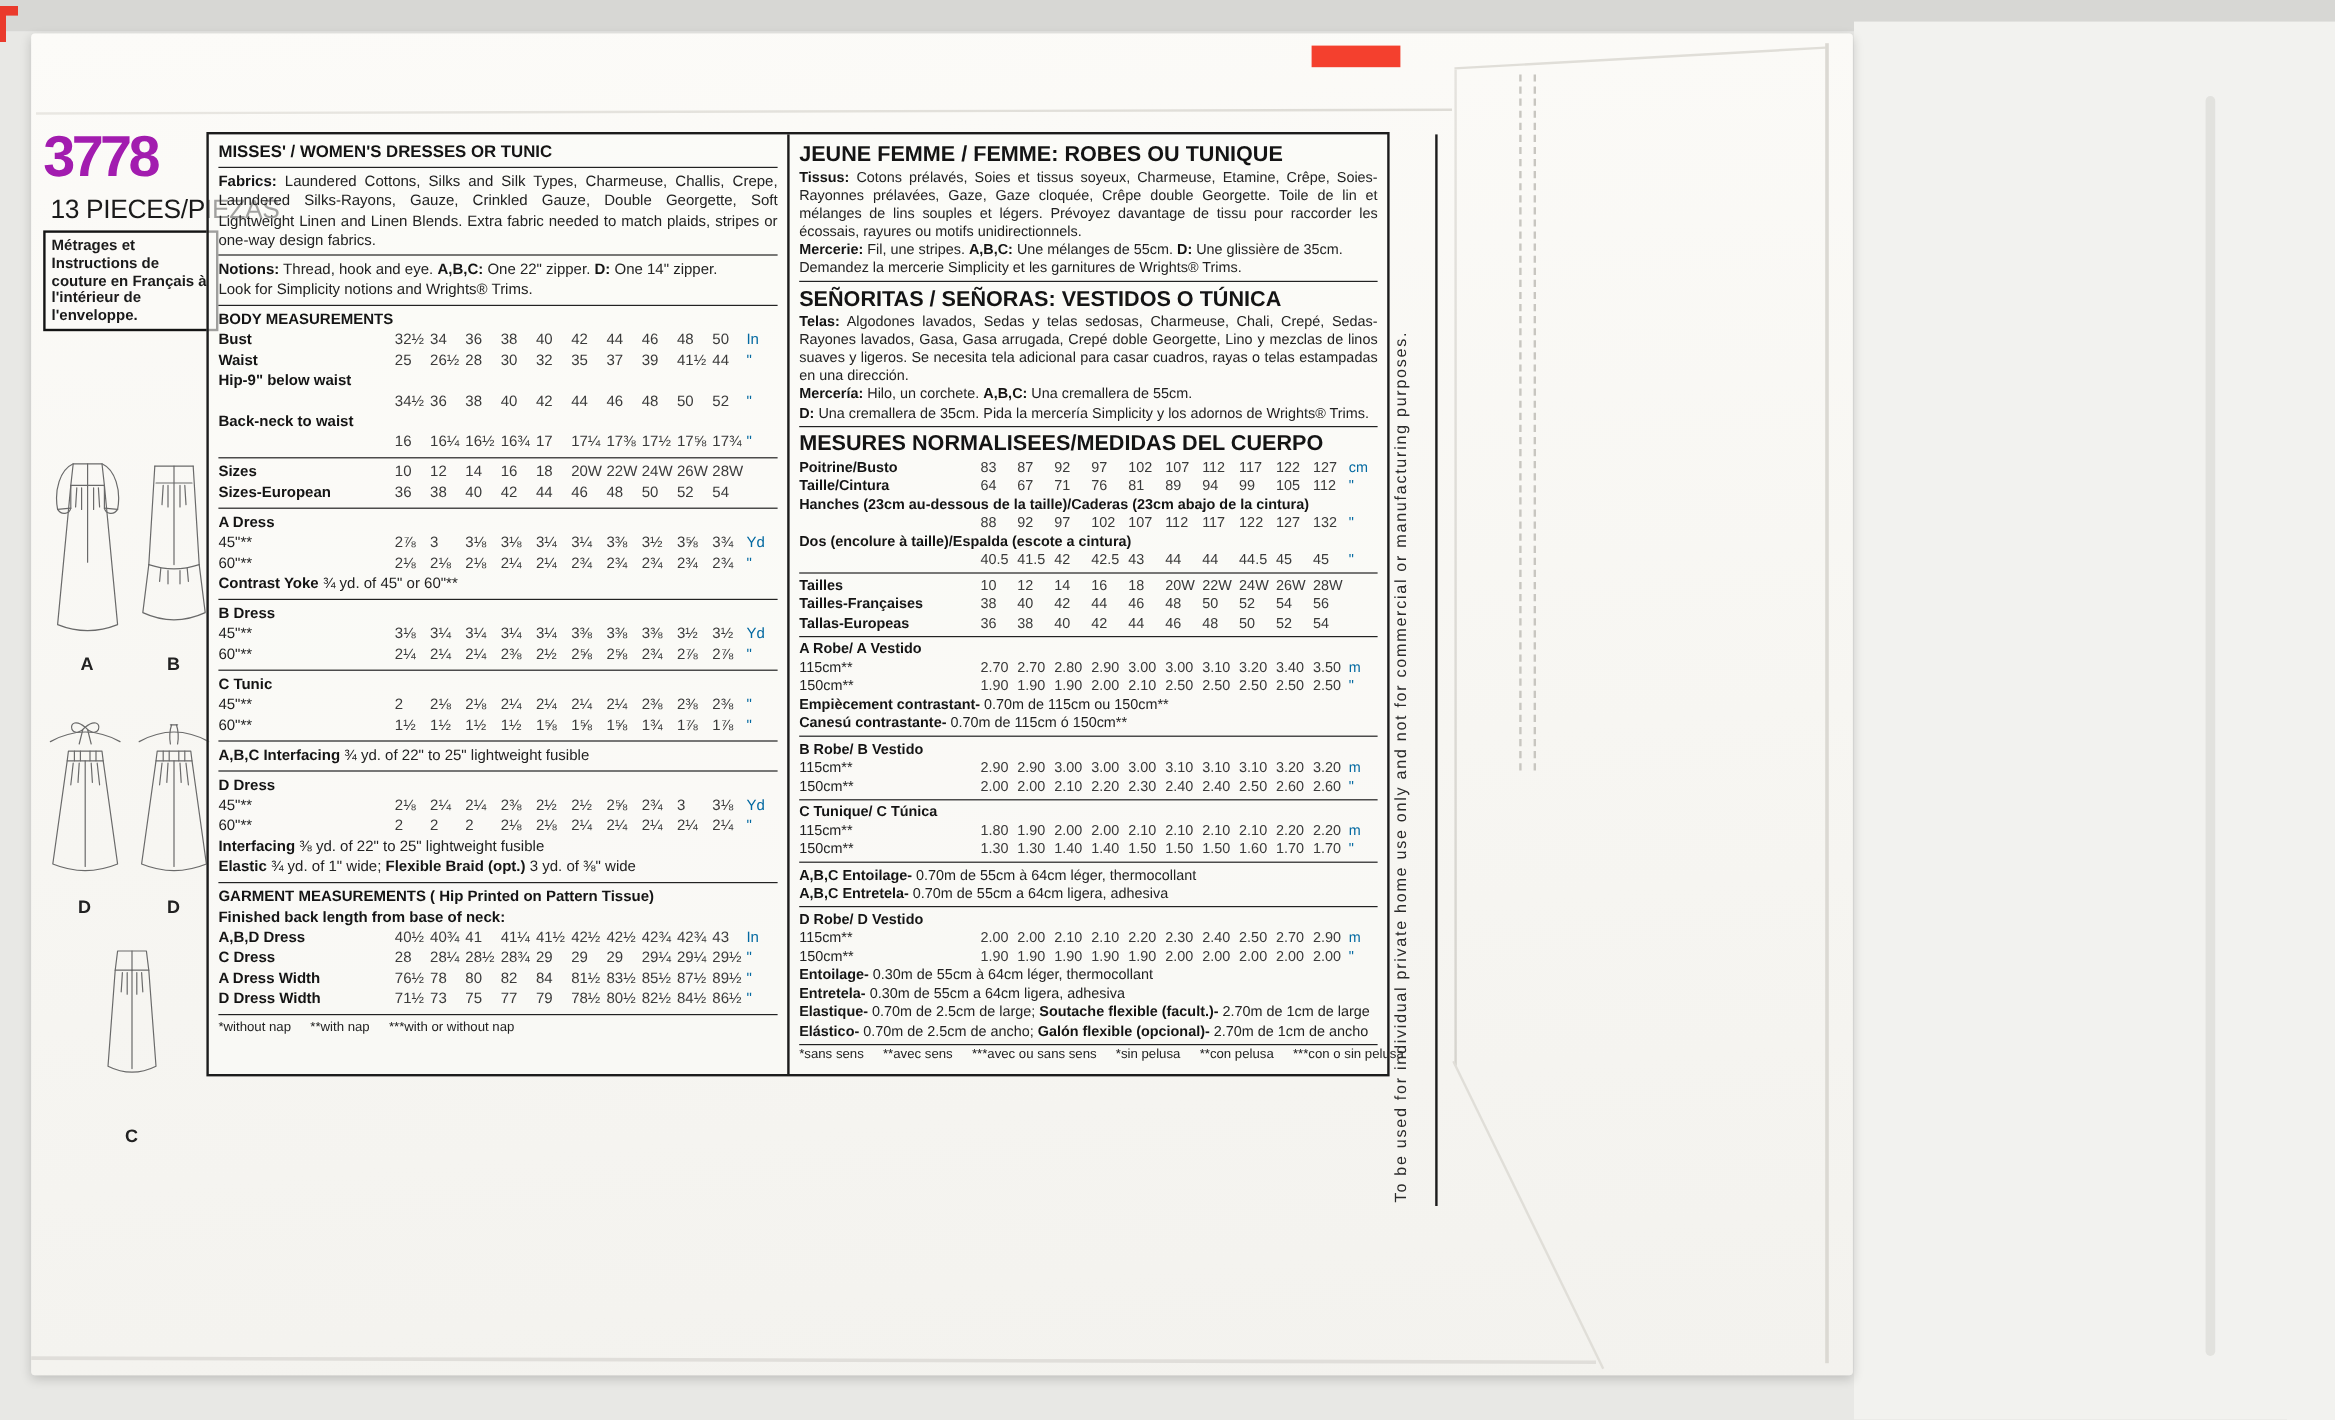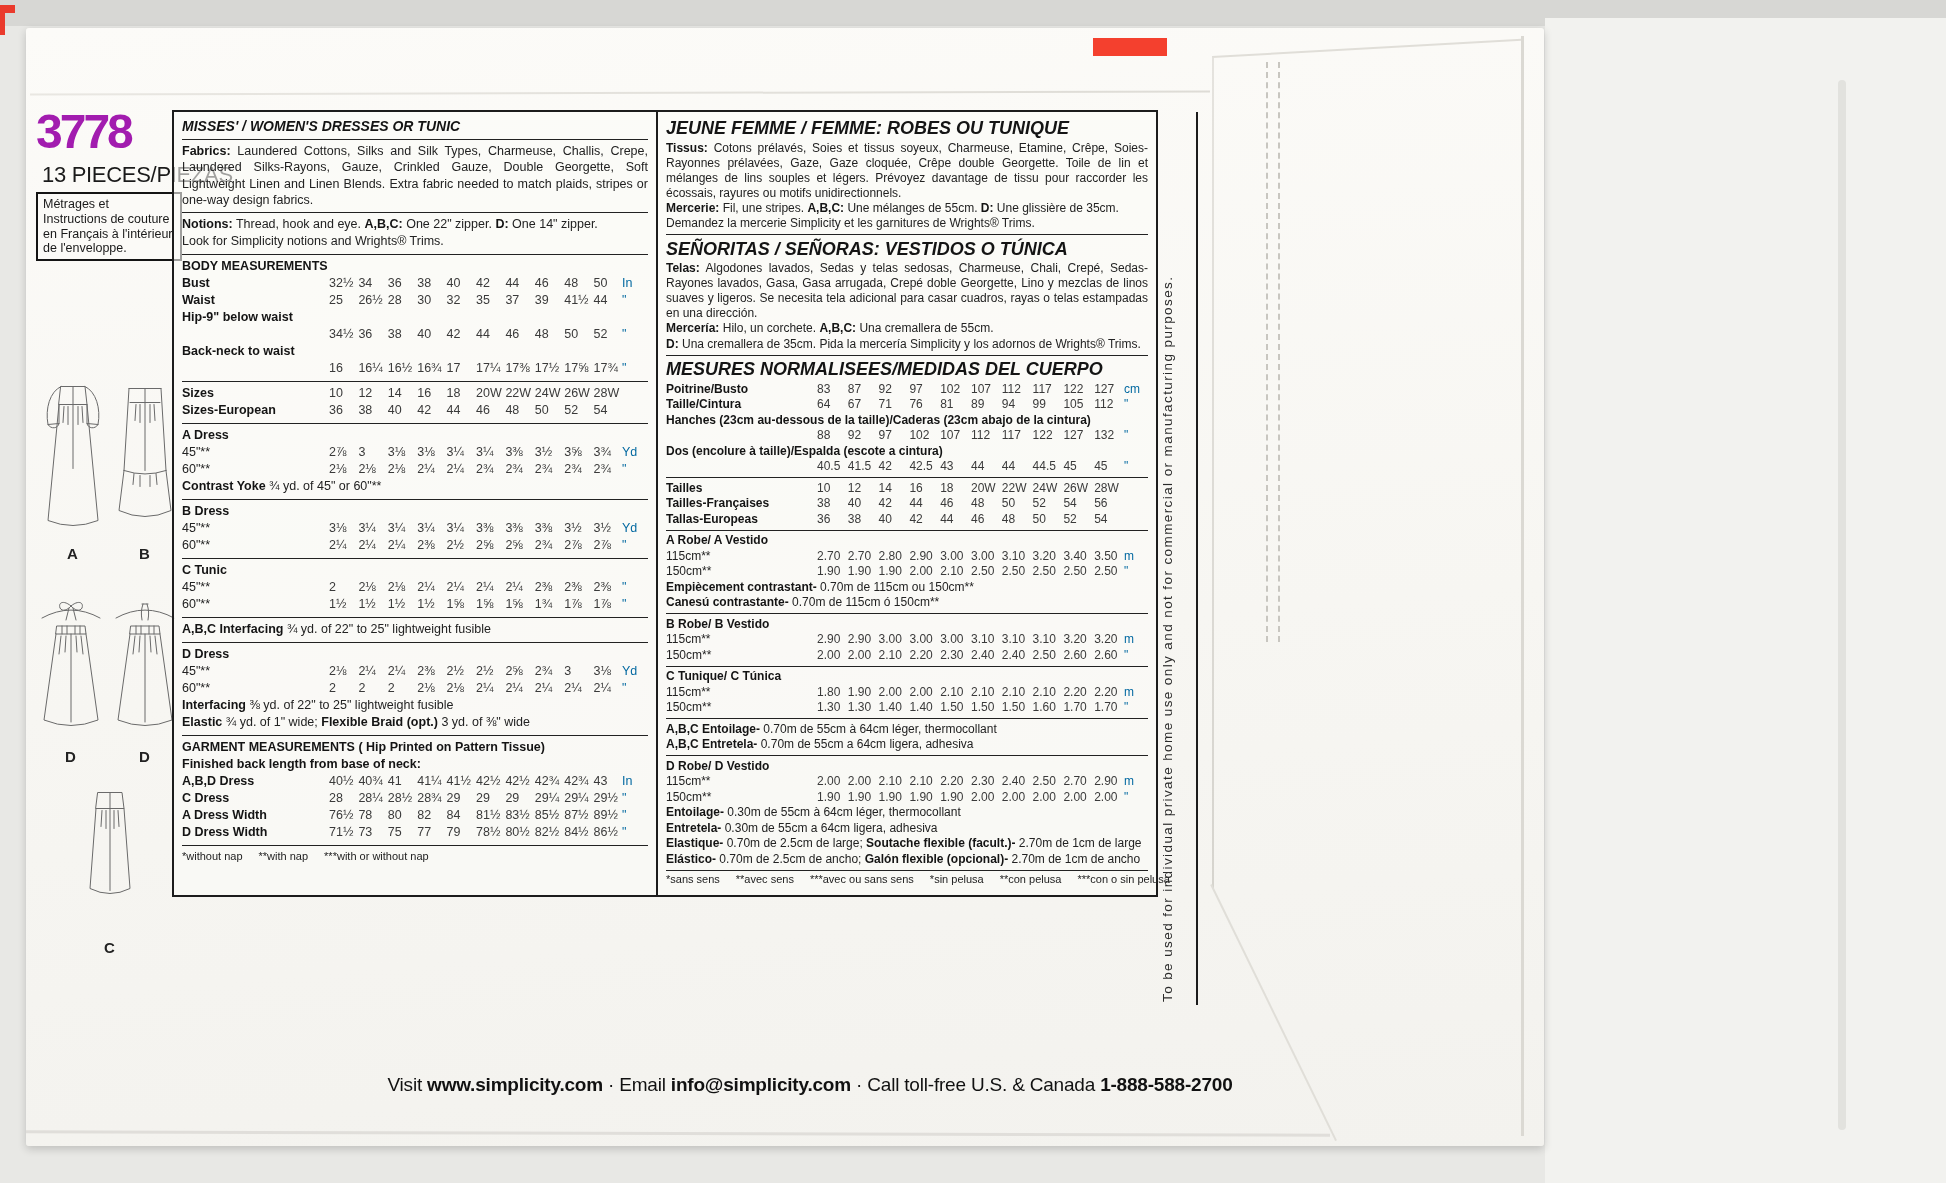--- a/index.html
+++ b/index.html
@@ -20,34 +20,34 @@
   #bottom-crease{left:1212px;top:884px;width:285px;height:2px;transform:rotate(64deg);transform-origin:0 0;background:#e0ded8;}
   #bottom-edge{left:26px;top:1132px;width:1304px;height:3px;background:#e0deda;transform:rotate(.15deg);}
   
   .redmark{position:absolute;}
   #red-bar{left:1093px;top:38px;width:74px;height:18px;background:#f4402e;}
   #red-corner-h{left:0;top:5px;width:15px;height:8px;background:#ea3a2c;}
   #red-corner-v{left:0;top:5px;width:5px;height:30px;background:#ea3a2c;}
   
   #pattern-number{position:absolute;left:36px;top:104px;font-size:48px;font-weight:700;letter-spacing:-3px;color:#a21caf;}
   #pieces{position:absolute;left:42px;top:162px;font-size:22px;font-weight:400;letter-spacing:-.3px;}
-  #french-note{position:absolute;left:36px;top:192px;width:132px;border:2px solid #141414;padding:3px 5px;font-size:12.5px;font-weight:400;line-height:1.18;background:#fbfaf7;}
+  #french-note{position:absolute;left:36px;top:192px;width:132px;border:2px solid #141414;padding:3px 5px;font-size:12.5px;font-weight:700;line-height:1.18;background:#fbfaf7;}
   .figure{position:absolute;text-align:center;}
   .figure svg{display:block;margin:0 auto;}
   .fig-label{font-size:15px;font-weight:700;letter-spacing:1px;margin-top:4px;color:#222;}
   
   #tablebox{position:absolute;left:172px;top:110px;width:986px;display:flex;border:2px solid #1c1c1c;background:rgba(252,251,248,.6);box-sizing:border-box;}
   .colL{width:484px;padding:4px 8px 6px;border-right:2px solid #1c1c1c;box-sizing:border-box;font-size:12.5px;}
   .colR{width:498px;padding:4px 8px 6px;box-sizing:border-box;font-size:12px;}
   .row{display:grid;grid-template-columns:146px repeat(10,1fr) 26px;line-height:1.3;align-items:baseline;min-height:17px;}
   .colR .row{grid-template-columns:150px repeat(10,1fr) 24px;line-height:1.25;min-height:15.5px;}
   .row .lbl{grid-column:1;white-space:nowrap;}
   .row.f .lbl{grid-column:1 / -1;white-space:normal;}
   .row.f.just .lbl{text-align:justify;}
-  .row.f.ttl{font-size:14px;margin:1px 0 2px;font-style:italic;}
+  .row.f.ttl{font-size:14px;margin:1px 0 2px;}
   .colR .row.f.ttl{font-size:18px;margin:1px 0 1px;}
   .sb{font-weight:700;color:#141414;}
   .sr{font-weight:400;color:#222;}
   .cell{text-align:left;color:#3a3a3a;padding-left:1px;}
   .unit{color:#0369a1;}
   .row.hr{display:block;height:0;min-height:0;border-top:1.5px solid #222;margin:3.5px 0;overflow:hidden;}
   .colR .row.hr{margin:2.5px 0;}
   .row.fn .lbl{grid-column:1 / -1;display:flex;white-space:nowrap;}
   .row.fn .lbl span{font-weight:400;font-size:11px;color:#222;margin-right:16px;}
   .row.fn .lbl span:empty{display:none;margin:0;}
@@ -1173,15 +1173,14 @@
             <span class="sr s6">***con o sin pelusa</span>
           </div>
 
         </div>
       </div>
   </div>
 
   <div id="rule-v"></div>
   <div id="disclaimer">To be used for individual private home use only and not for commercial or manufacturing purposes.</div>
 
-  <div id="footer"><span class="fr">Visit </span><span class="fb">www.simplicity.com</span><span class="fr"> · Email </span><span class="fb">info@simplicity.com</span><span class="fr"> · Call toll-free U.S. &amp; Canada </span><span class="fb">1-888-588-2700</span></div>
 
 </div>
 
 </body></html>

